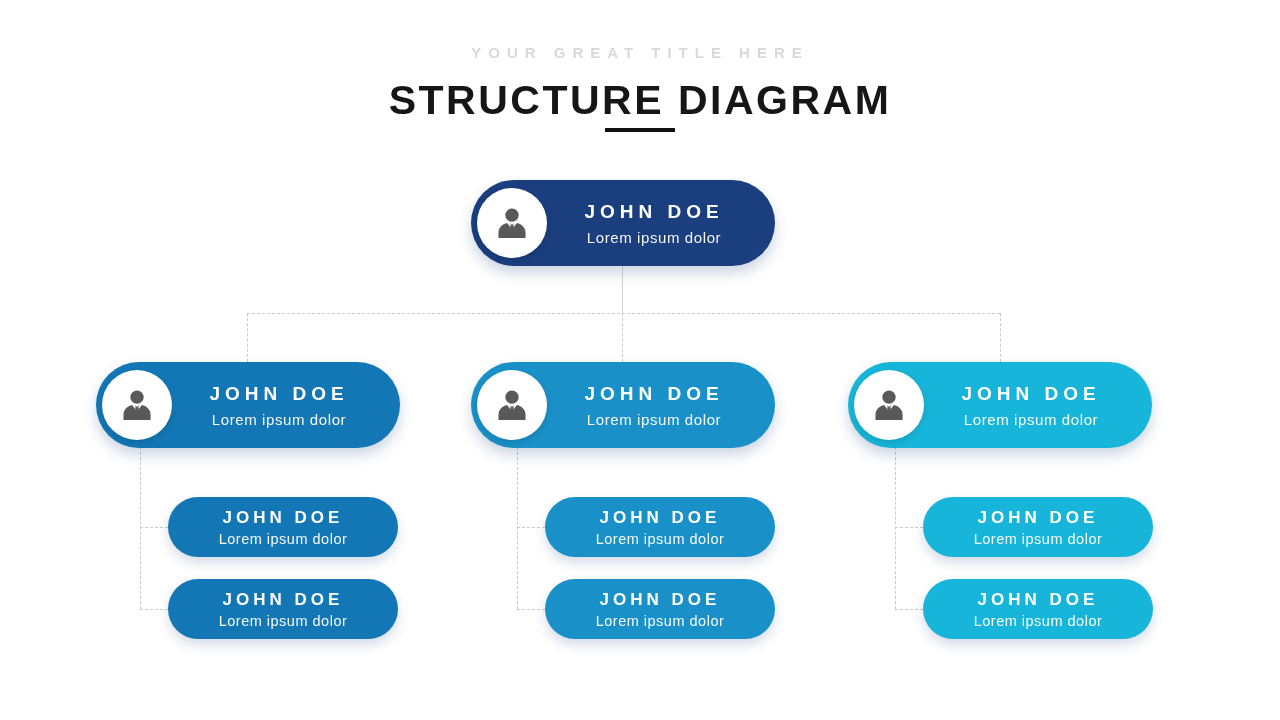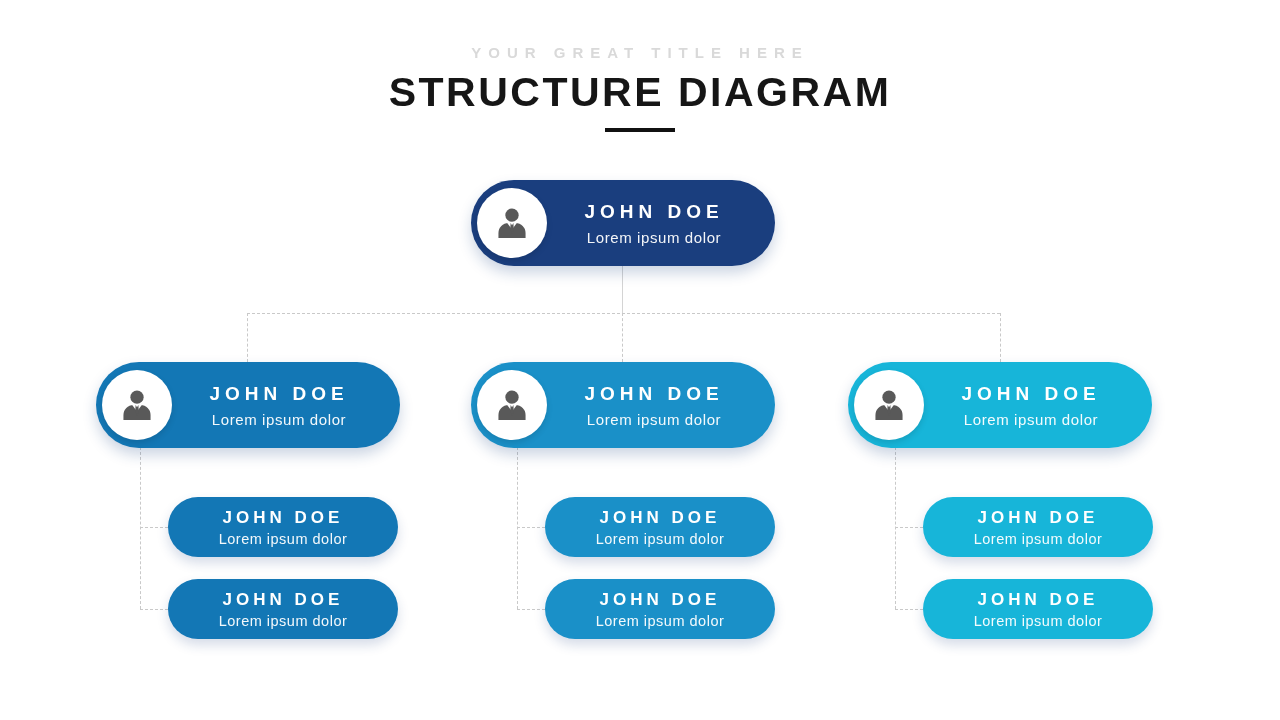--- a/index.html
+++ b/index.html
@@ -7,21 +7,21 @@
     position:relative;width:1280px;height:720px;background:#ffffff;overflow:hidden;
     font-family:"Liberation Sans", sans-serif;
   }
 
   
   .header{position:absolute;left:0;top:44px;width:1280px;text-align:center;}
   .eyebrow{
     font-size:15px;font-weight:700;letter-spacing:7px;color:#d9d9d9;
   }
   .title{
-    margin-top:8px;font-size:41px;font-weight:800;letter-spacing:2.5px;color:#161616;
+    margin-top:16px;font-size:41px;font-weight:800;letter-spacing:2.5px;color:#161616;
   }
   .title-underline{
     position:absolute;left:605px;top:128px;width:70px;height:4px;background:#111111;
   }
 
   
   .conn{position:absolute;}
   .conn.v{width:0;border-left:1px dashed #c9c9c9;}
   .conn.v-solid{width:0;border-left:1px solid #d4d4d4;}
   .conn.h{height:0;border-top:1px dashed #c9c9c9;}

